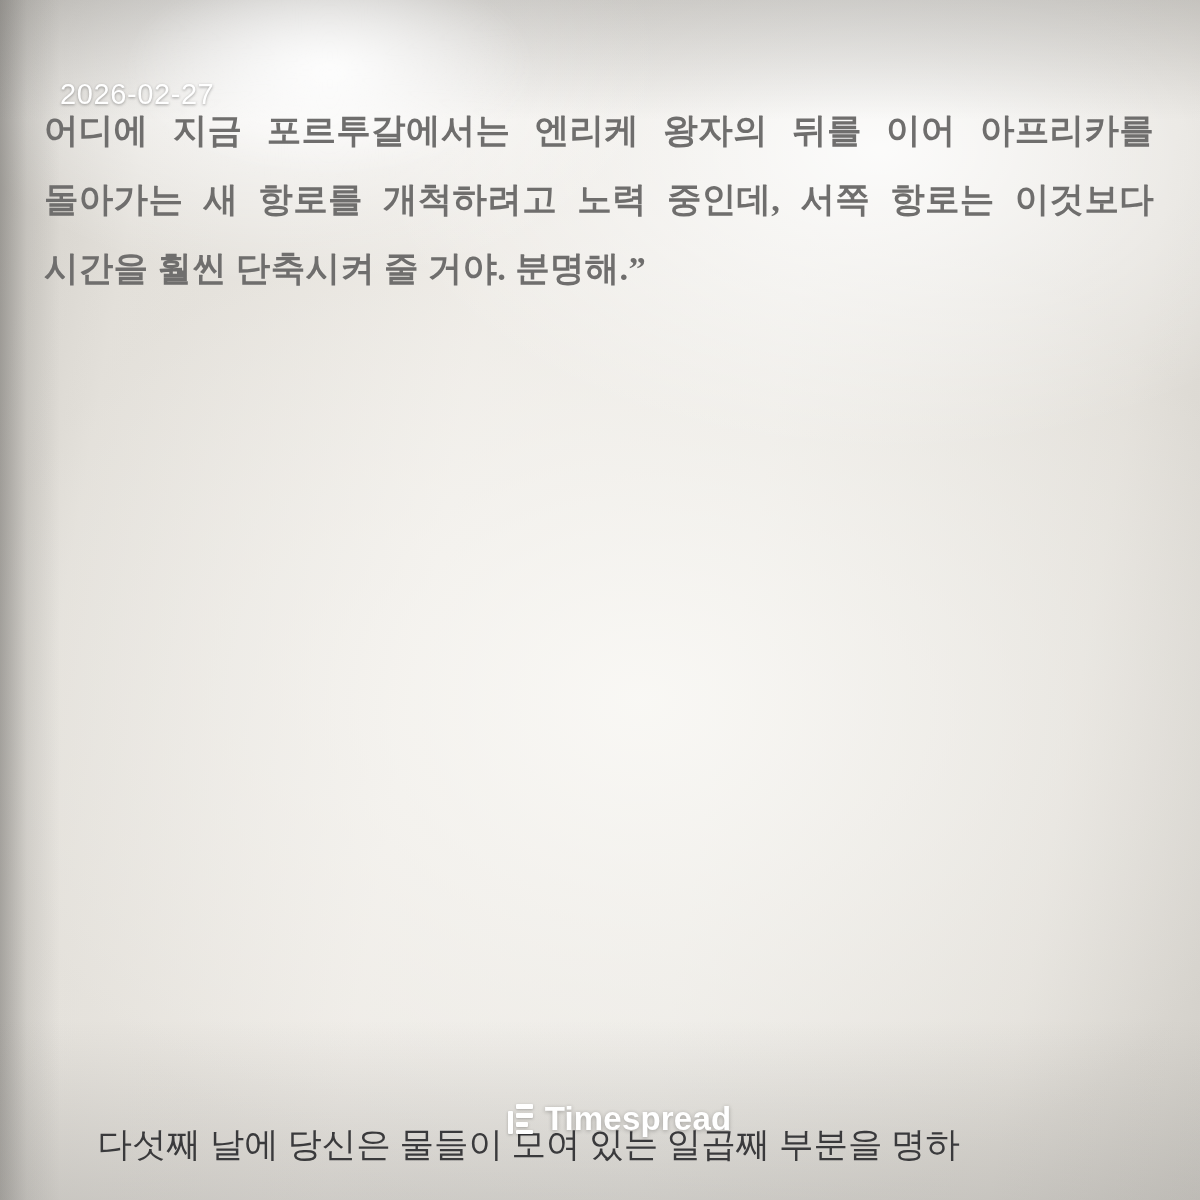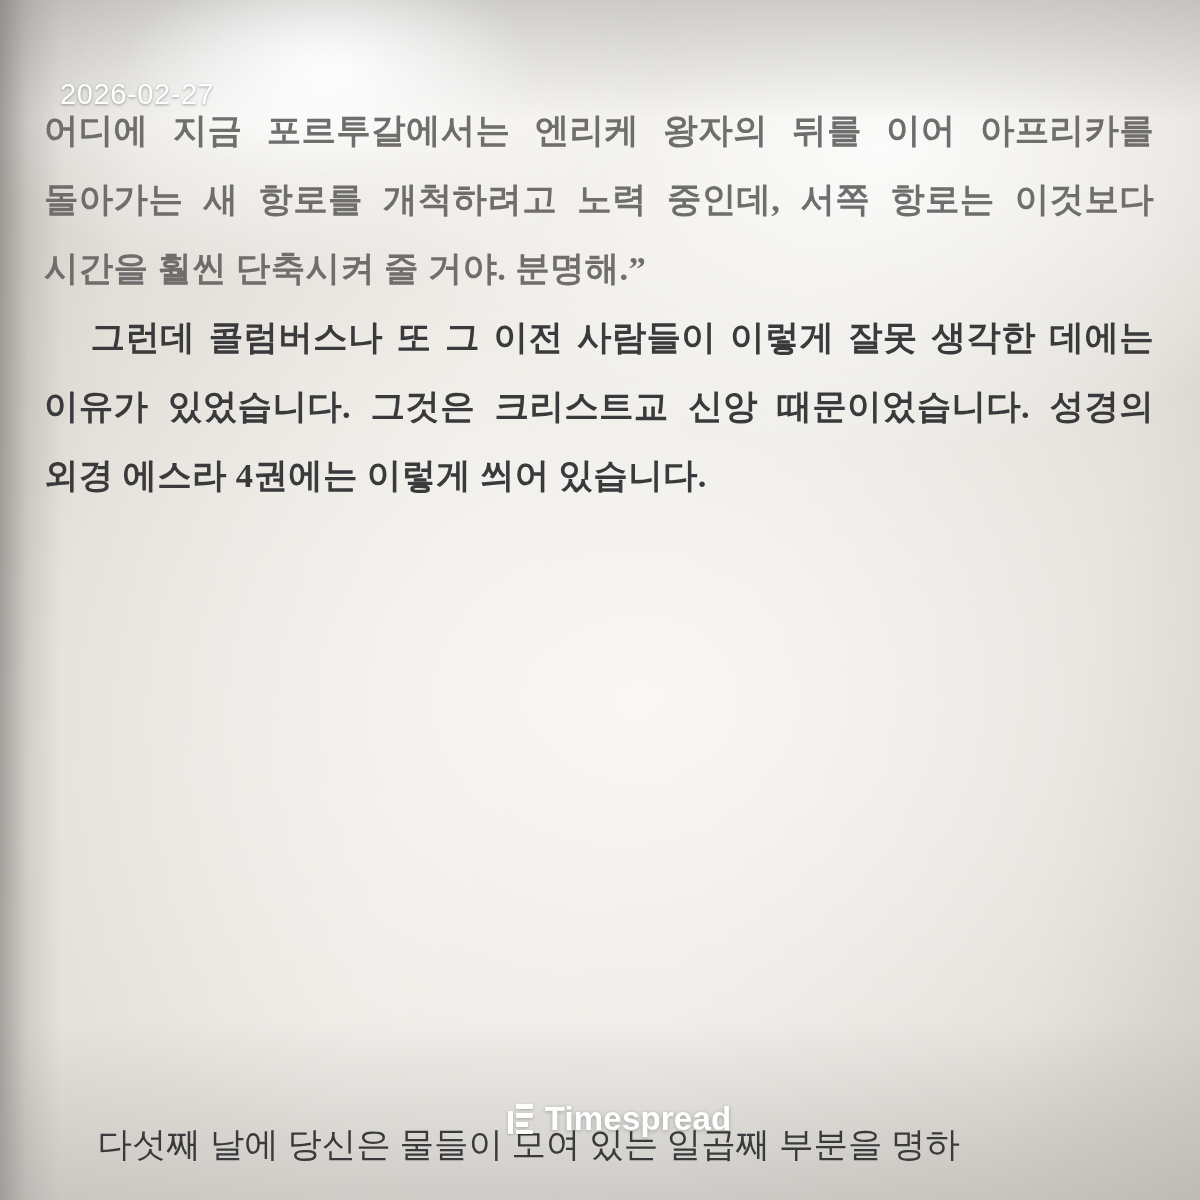--- a/index.html
+++ b/index.html
@@ -142,21 +142,20 @@
 <div id="page">
 
   <div class="paper"></div>
   <div class="gutter-left"></div>
   <div class="gutter-top"></div>
   <div class="glare"></div>
   <div class="shadow-bottom"></div>
 
   <div class="text-block">
     <p class="para p1 faded-head">어디에 지금 포르투갈에서는 엔리케 왕자의 뒤를 이어 아프리카를 돌아가는 새 항로를 개척하려고 노력 중인데, 서쪽 항로는 이것보다 시간을 훨씬 단축시켜 줄 거야. 분명해.”</p>
-    <p class="para indent">그런데 콜럼버스나 또 그 이전 사람들이 이렇게 잘못 생각한 데에는 이유가 있었습니다. 그것은 크리스트교 신앙 때문이었습니다. 성경의 외경 에스라 4권에는 이렇게 씌어 있습니다.</p>
   </div>
 
   <div class="tail">다섯째 날에 당신은 물들이 모여 있는 일곱째 부분을 명하</div>
 
   <div class="stamp stamp-date">2026-02-27</div>
 
   <div class="watermark">
     <span class="wm-logo">
       <span class="wm-bar-a"></span>
       <span class="wm-bar-b"></span>

